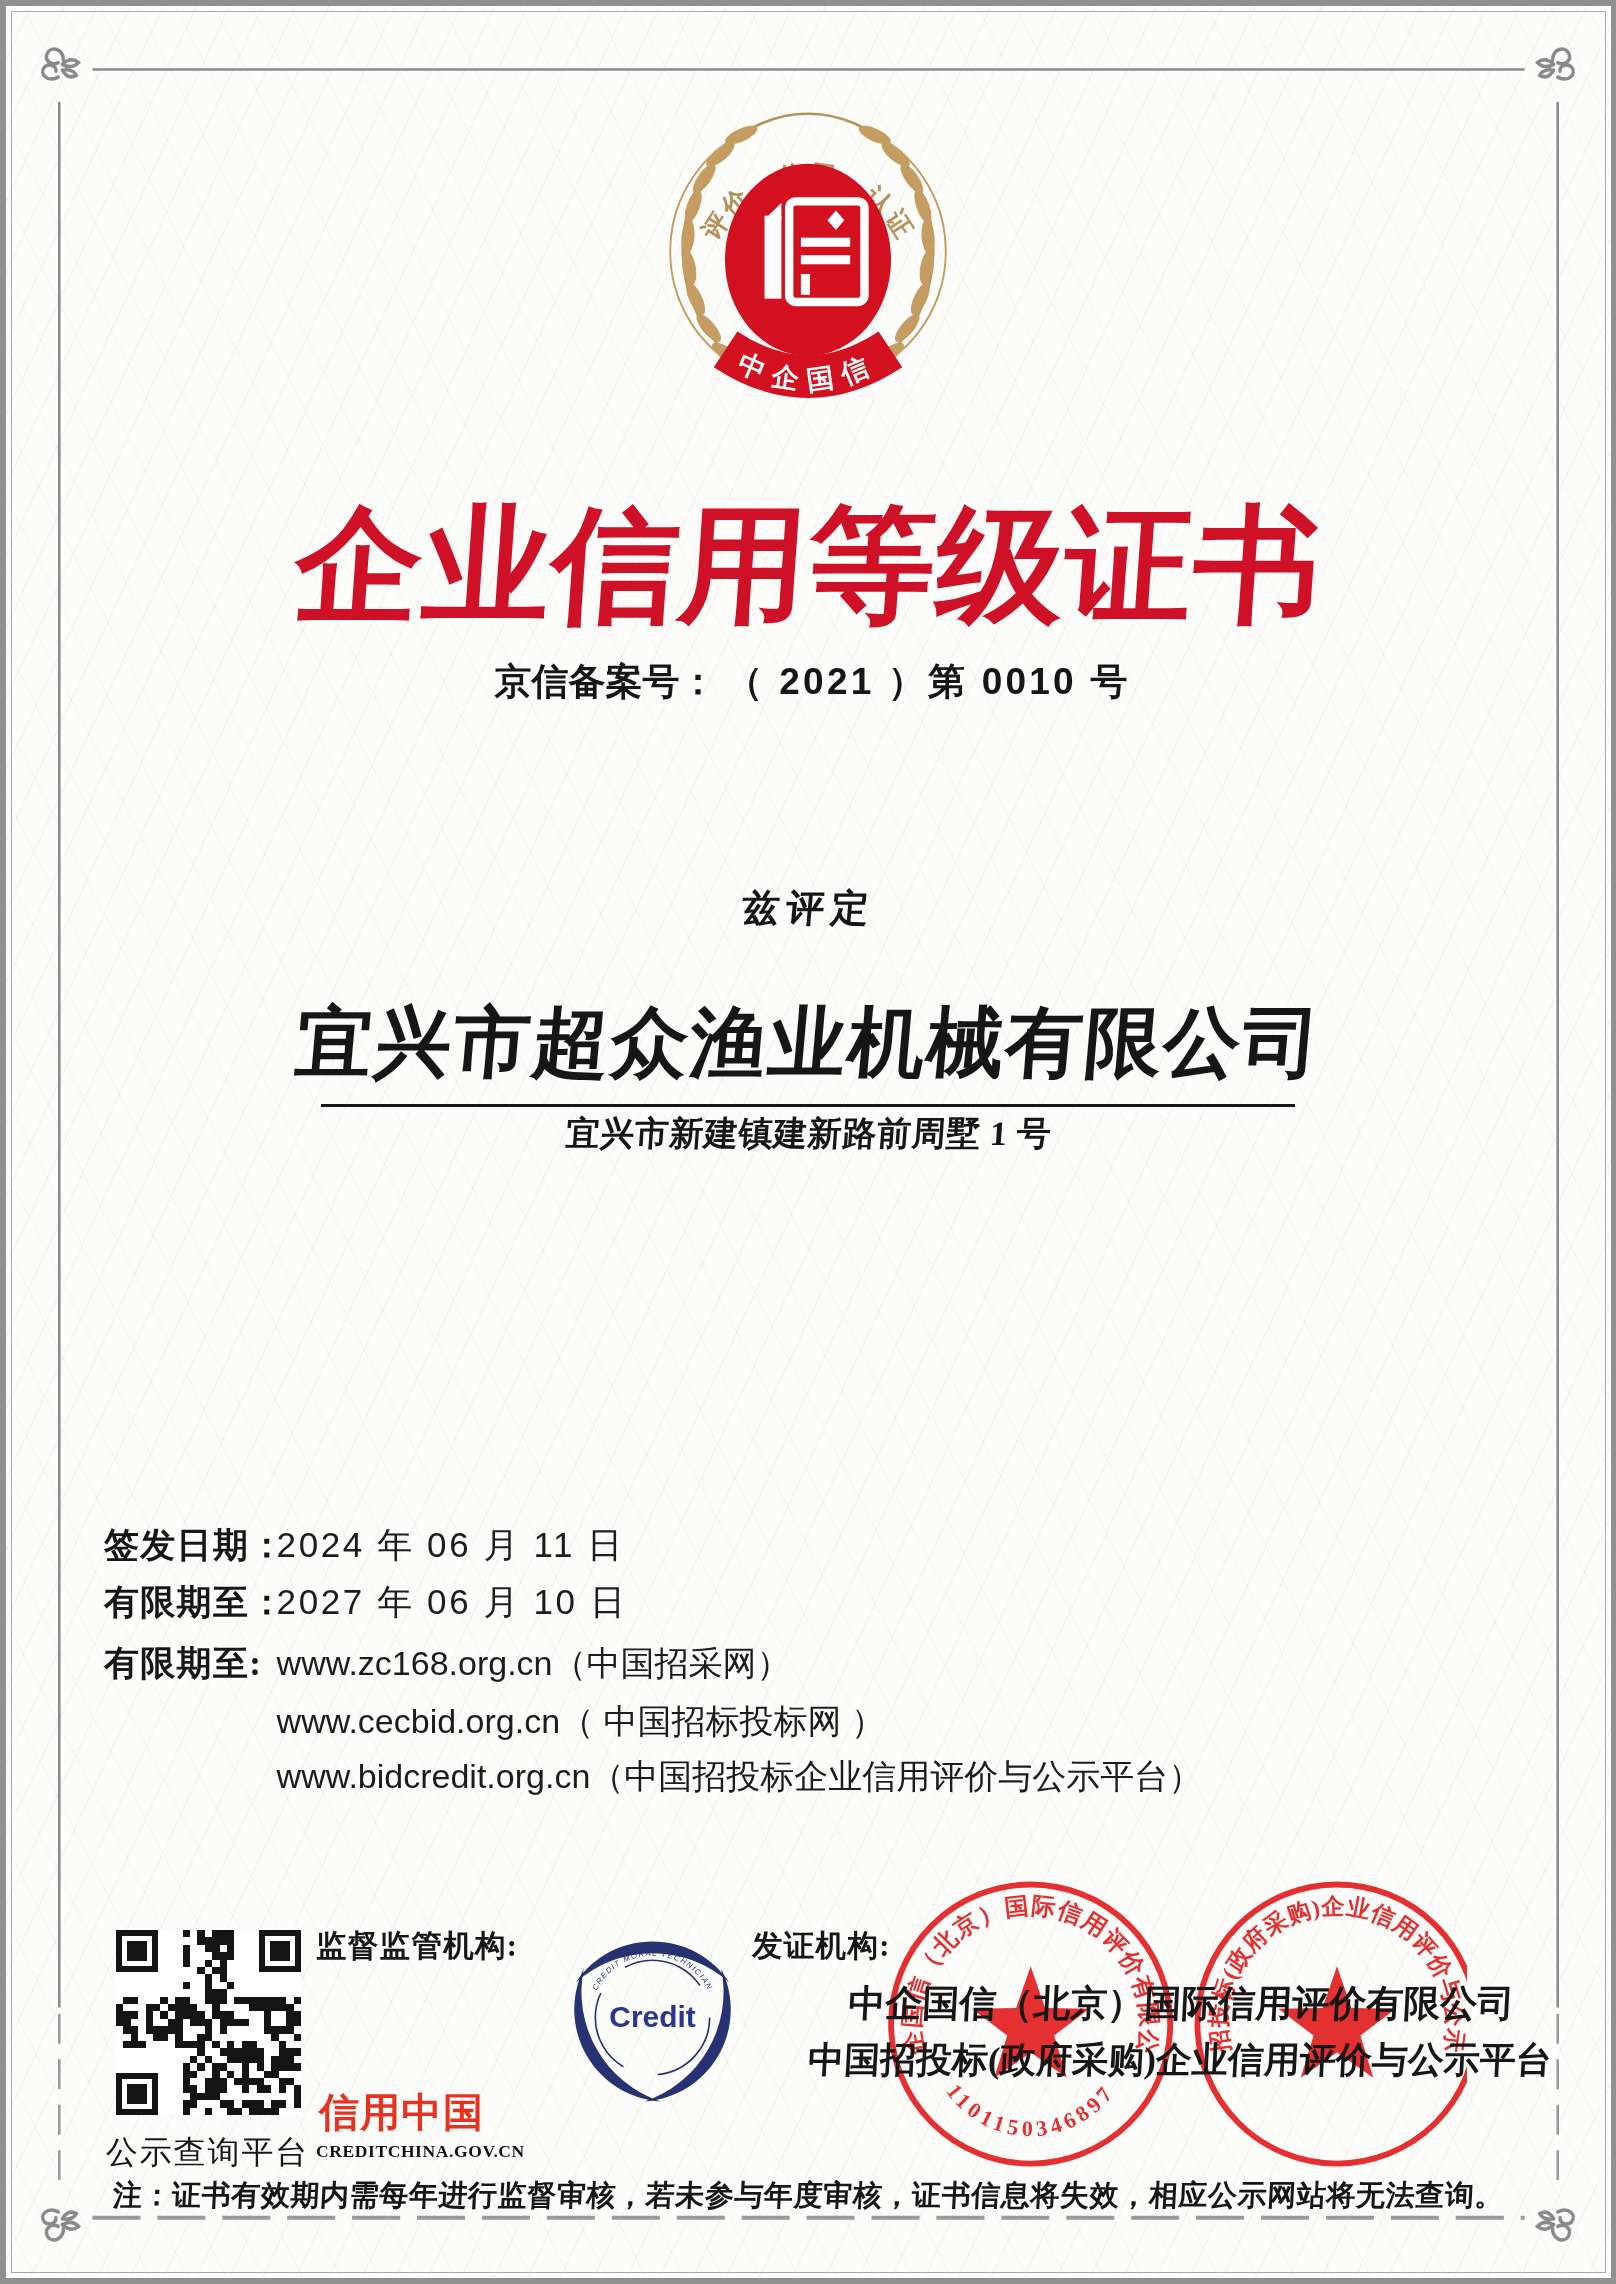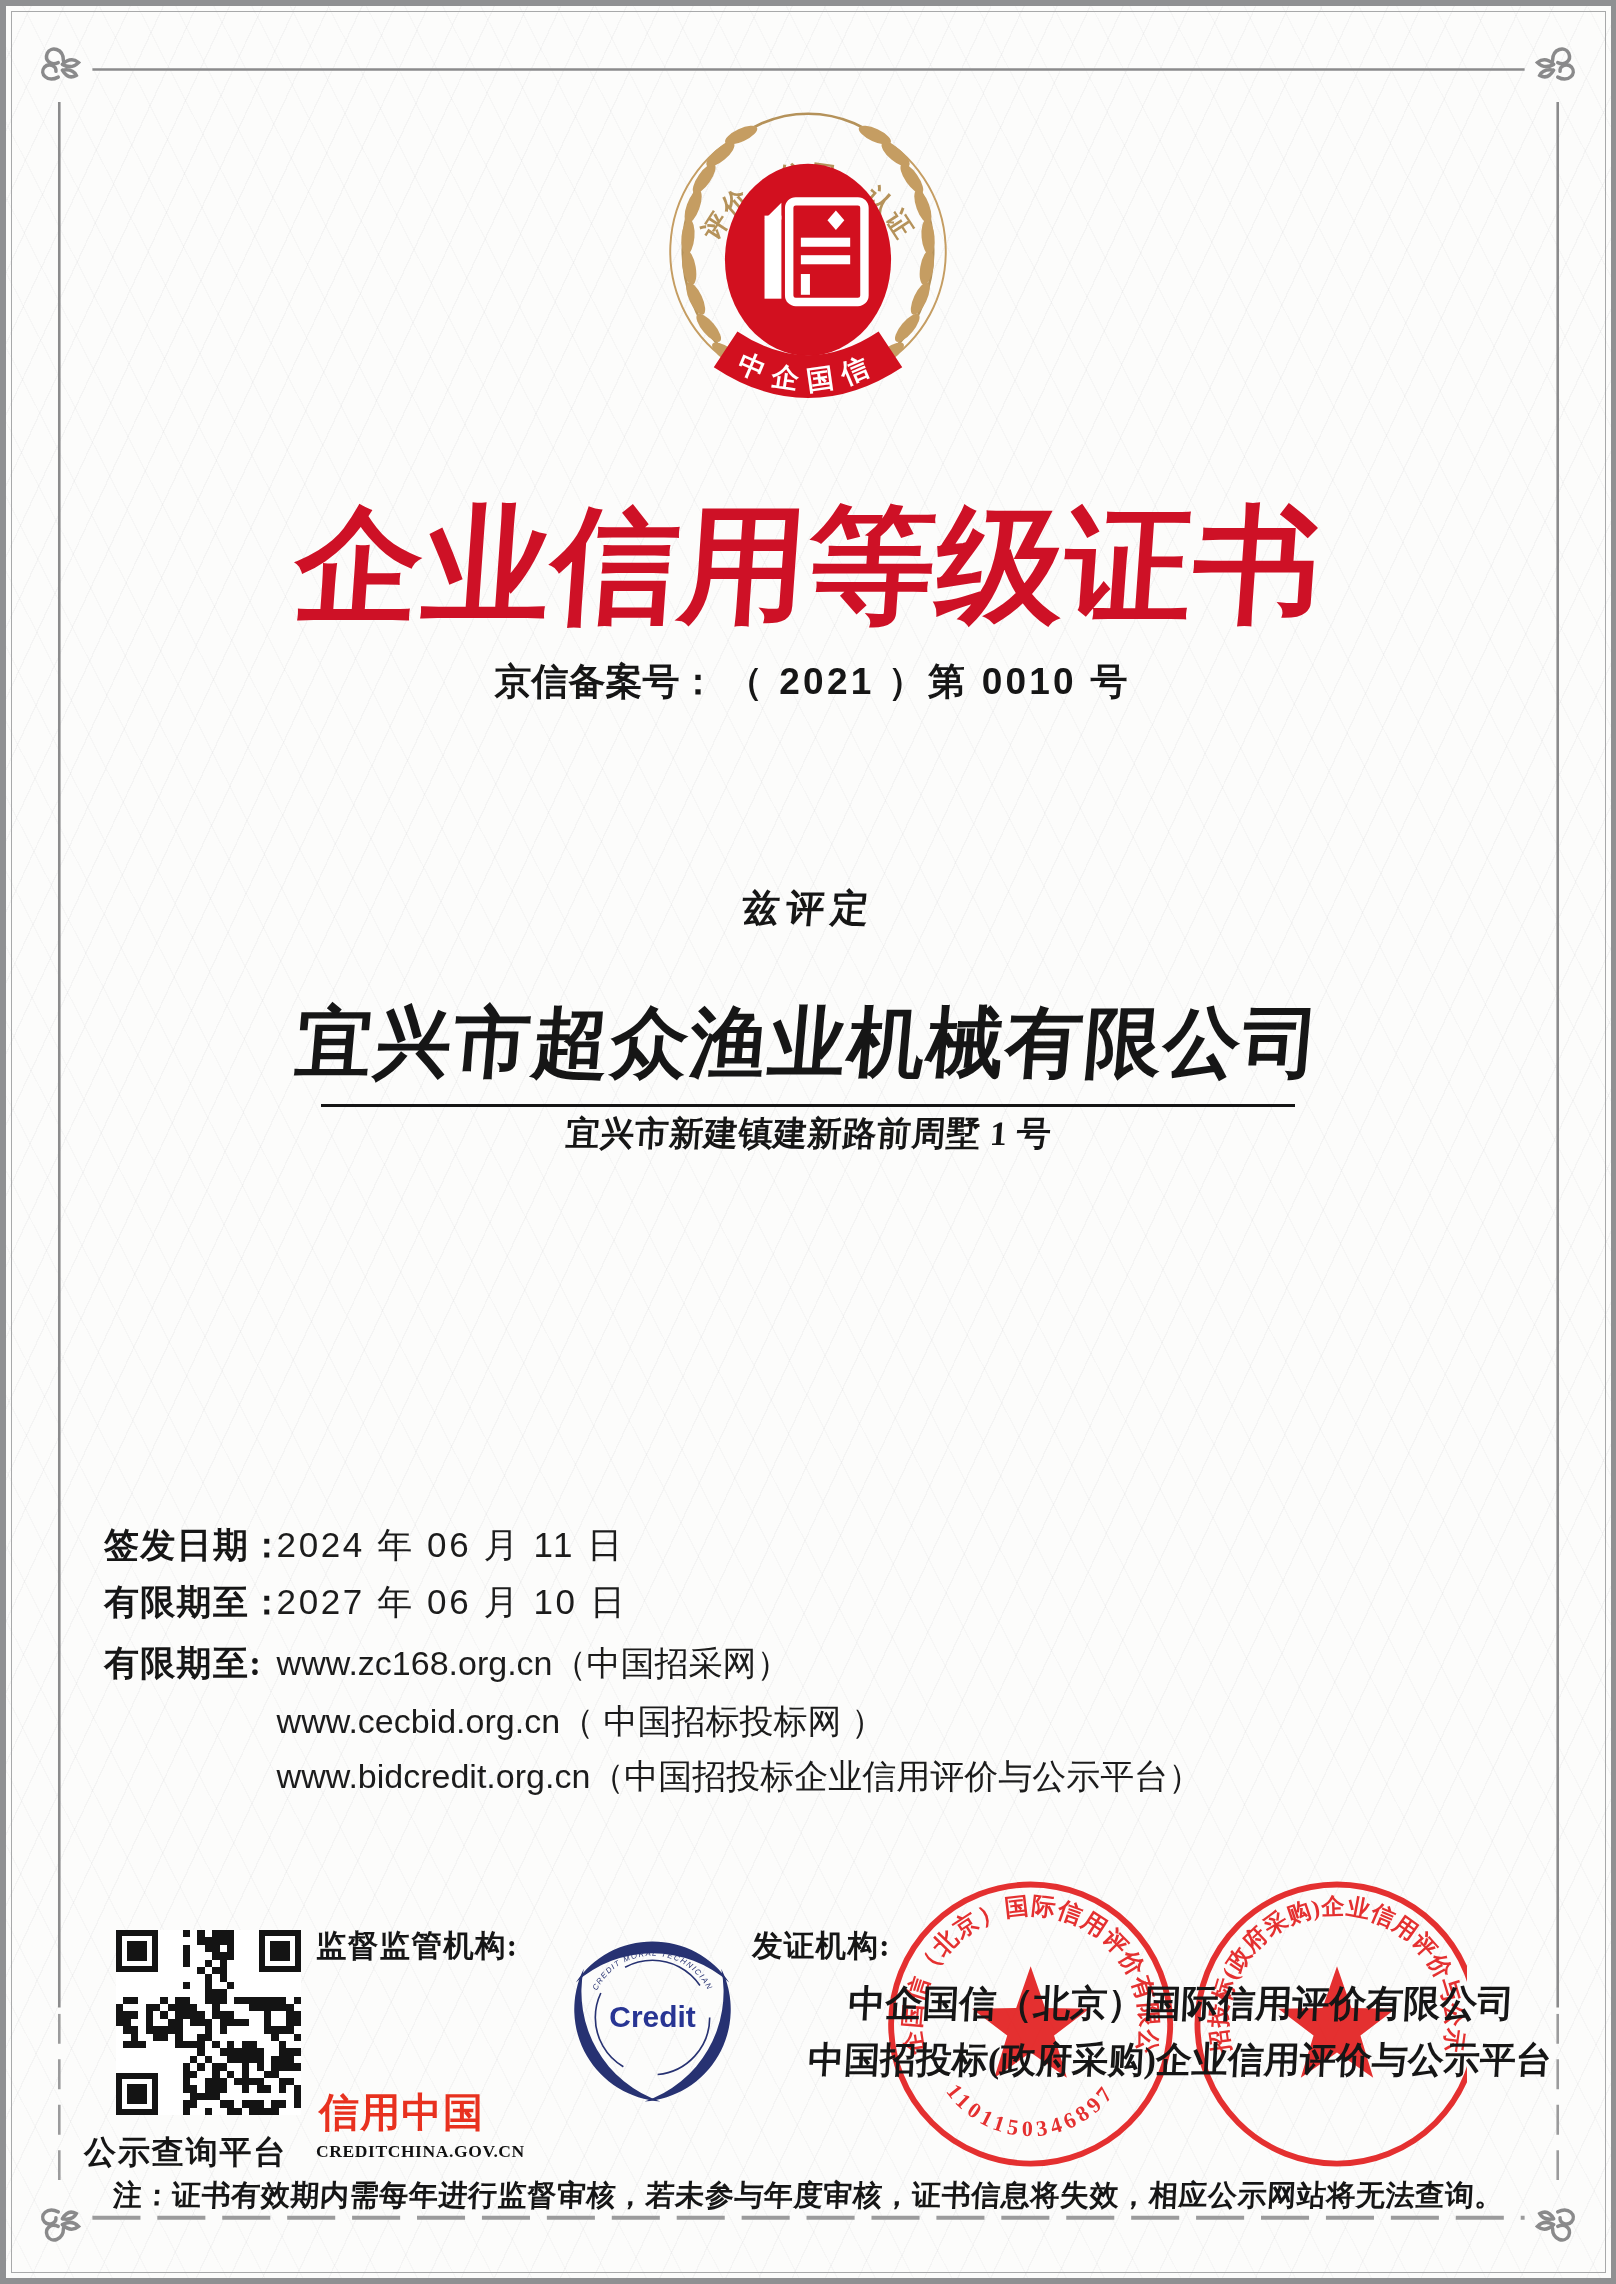--- a/index.html
+++ b/index.html
@@ -38,21 +38,21 @@
   .info-row .val{font-family:"Liberation Sans","DejaVu Sans",sans-serif;font-size:34px;color:#1c1c1c;text-align:right;}
   .r0{top:0px;}.r1{top:57px;}.r2{top:118px;}.r3{top:177px;}.r4{top:232px;}
   .r0 .val,.r1 .val{letter-spacing:2.6px;font-size:35px;}
   
   .qr{position:absolute;left:116px;top:1930px;width:185px;height:185px;background:#fff;}
   .qr-grid{position:absolute;inset:0;display:grid;grid-template-columns:repeat(25,1fr);grid-template-rows:repeat(25,1fr);}
   .qr-grid .on{background:#141414;}
   .finder{position:absolute;width:42px;height:42px;border:6.5px solid #141414;background:#fff;box-sizing:border-box;}
   .finder i{position:absolute;inset:5.2px;background:#141414;}
   .f-tl{left:0;top:0;} .f-tr{right:0;top:0;} .f-bl{left:0;bottom:0;}
-  .qr-caption{position:absolute;left:84px;top:2131px;width:247px;font-size:32px;font-weight:700;letter-spacing:1.9px;}
+  .qr-caption{position:absolute;left:84px;top:2131px;width:247px;text-align:center;font-size:32px;font-weight:400;letter-spacing:1.9px;}
   .supervisor{position:absolute;left:316px;top:1926px;font-size:30.5px;font-weight:600;letter-spacing:1.3px;}
   .credit-china{position:absolute;left:319px;top:2085px;width:169px;text-align:left;font-family:"Liberation Sans","DejaVu Sans",sans-serif;font-size:40px;font-weight:900;color:#e8311f;letter-spacing:1.3px;}
   .credit-china-url{position:absolute;left:316px;top:2141px;font-size:17.5px;font-weight:700;letter-spacing:0.6px;color:#111;}
   .league{position:absolute;left:516px;top:2132px;width:292px;text-align:center;font-size:28px;font-weight:900;color:#1f2a68;letter-spacing:0.6px;}
   .issuer-label{position:absolute;left:752px;top:1926px;font-size:30.5px;font-weight:600;letter-spacing:1.3px;}
   .issuer1{position:absolute;left:844px;width:675px;top:1979px;text-align:center;font-size:37px;font-weight:900;transform:skewX(-3deg);white-space:nowrap;}
   .issuer2{position:absolute;left:787px;width:786px;top:2036px;text-align:center;font-size:36px;font-weight:900;transform:skewX(-3deg);white-space:nowrap;}
   .note{top:2176px;font-size:29px;font-weight:700;transform:skewX(-3deg);letter-spacing:0.6px;white-space:nowrap;}
 </style>
 <title>企业信用等级证书</title></head>

